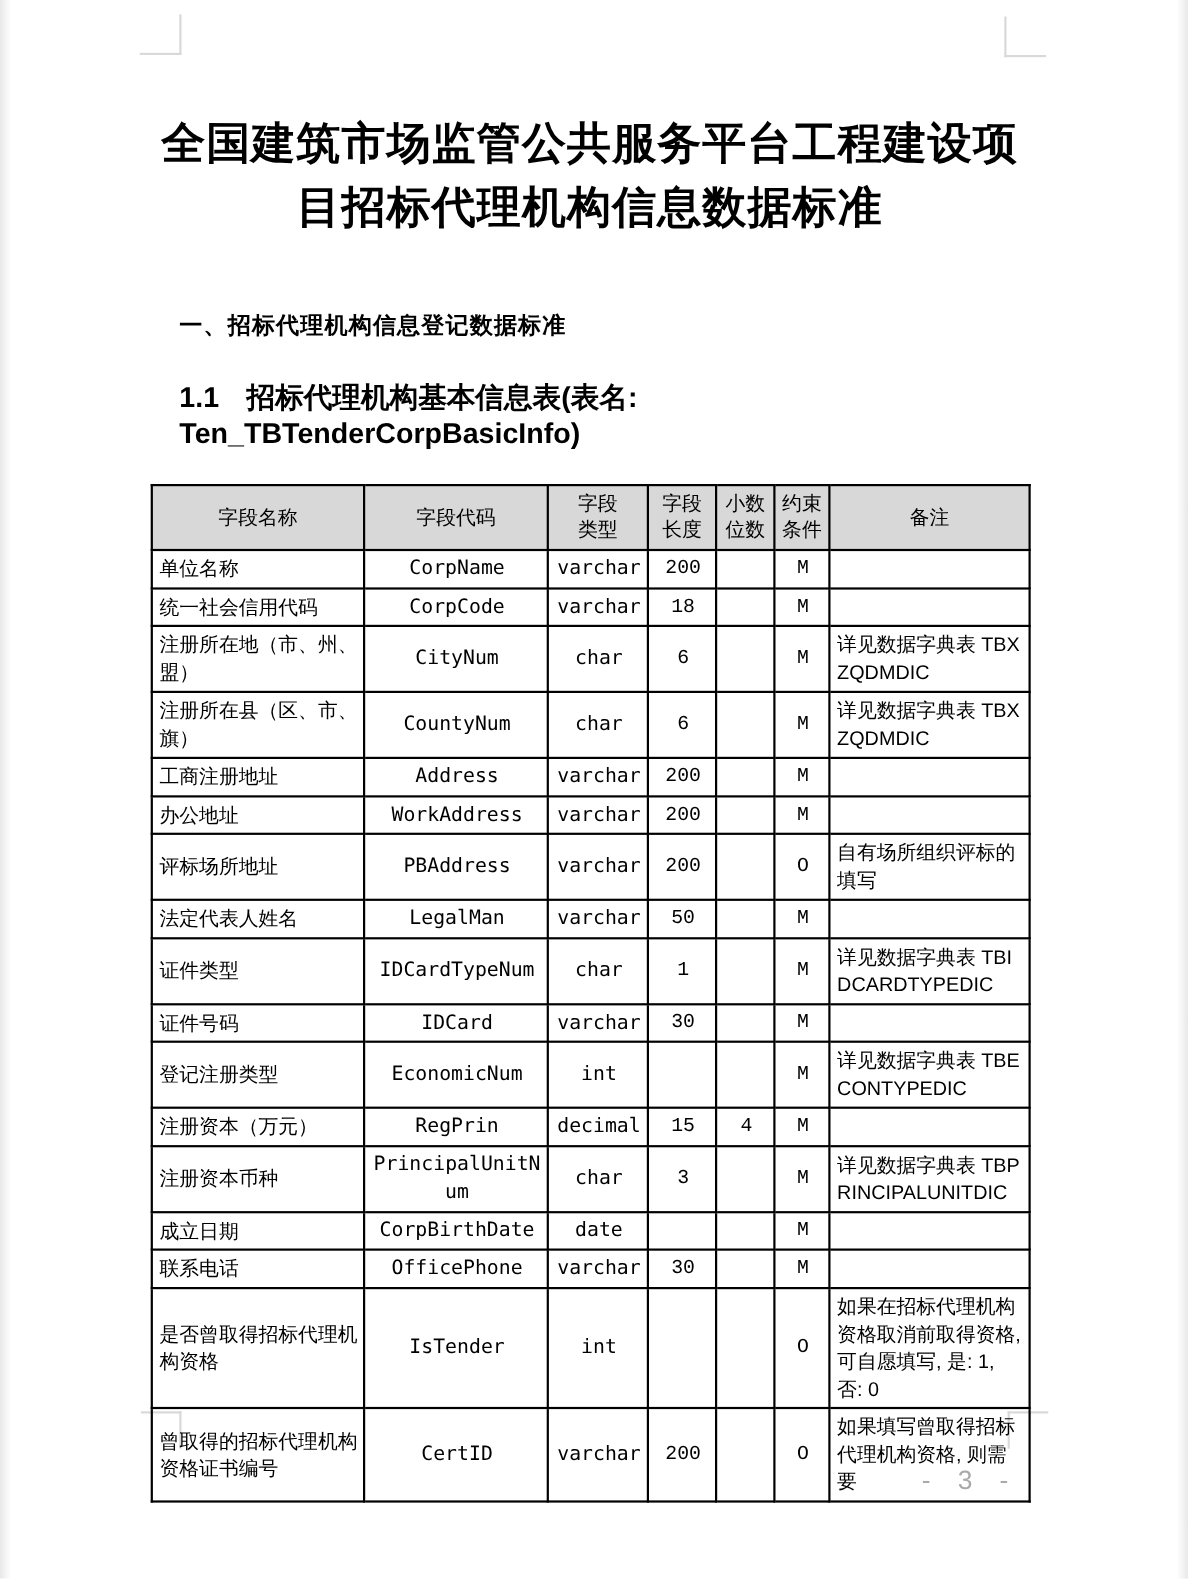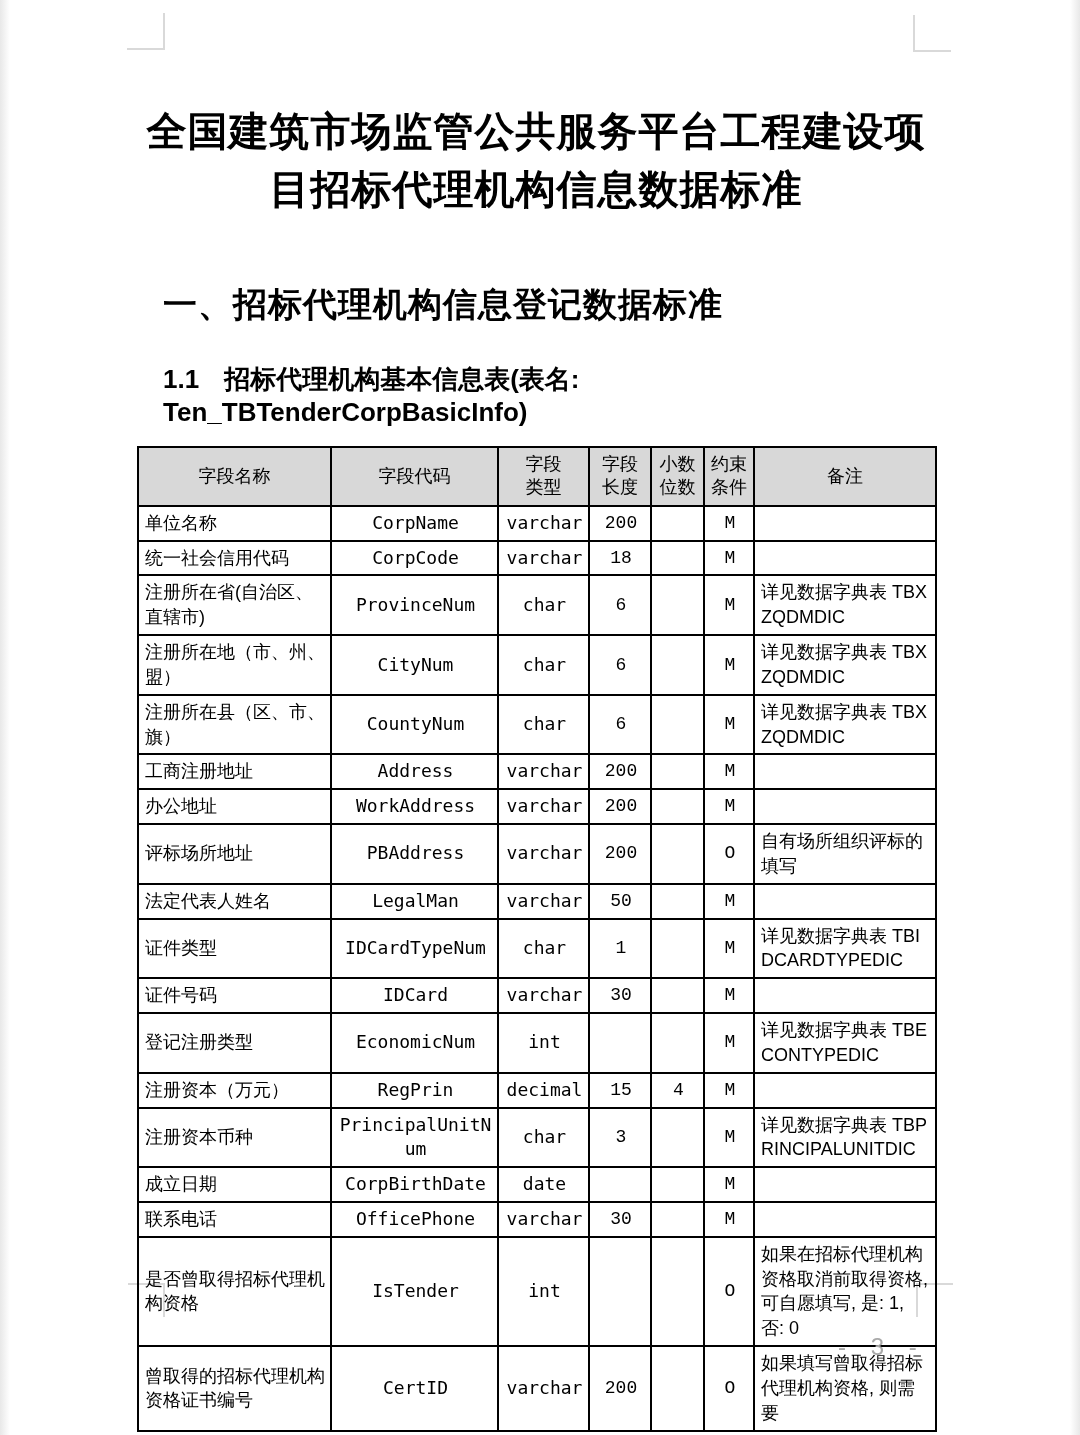--- a/index.html
+++ b/index.html
@@ -35,35 +35,35 @@
     width:792px;
     text-align:center;
     font-size:40px;
     font-weight:700;
     line-height:1.45;
     letter-spacing:1px;
     color:#000;
   }
   .section-heading{
     margin:64px 0 0 26px;
-    font-size:34px;
+    font-size:21px;
     font-weight:700;
     color:#000;
     letter-spacing:1px;
   }
   .subsection-heading{
     margin:34px 0 0 26px;
     font-size:26px;
     font-weight:700;
     color:#000;
   }
   .subsection-heading .sub-num{margin-right:25px;}
 
   table.fields{
-    margin-top:18px;
+    margin-top:30px;
     border-collapse:collapse;
     table-layout:fixed;
     width:798px;
   }
   table.fields col.c0{width:193px;}
   table.fields col.c1{width:167px;}
   table.fields col.c2{width:91px;}
   table.fields col.c3{width:62px;}
   table.fields col.c4{width:53px;}
   table.fields col.c5{width:50px;}
@@ -181,29 +181,20 @@
         <tr>
     <td class="col-name">统一社会信用代码</td>
     <td class="col-code">CorpCode</td>
     <td class="col-type">varchar</td>
     <td class="col-len">18</td>
     <td class="col-dec"></td>
     <td class="col-con">M</td>
     <td class="col-remark"></td>
   </tr>
         <tr>
-    <td class="col-name">注册所在省(自治区、直辖市)</td>
-    <td class="col-code">ProvinceNum</td>
-    <td class="col-type">char</td>
-    <td class="col-len">6</td>
-    <td class="col-dec"></td>
-    <td class="col-con">M</td>
-    <td class="col-remark">详见数据字典表 TBXZQDMDIC</td>
-  </tr>
-        <tr>
     <td class="col-name">注册所在地（市、州、盟）</td>
     <td class="col-code">CityNum</td>
     <td class="col-type">char</td>
     <td class="col-len">6</td>
     <td class="col-dec"></td>
     <td class="col-con">M</td>
     <td class="col-remark">详见数据字典表 TBXZQDMDIC</td>
   </tr>
         <tr>
     <td class="col-name">注册所在县（区、市、旗）</td>

